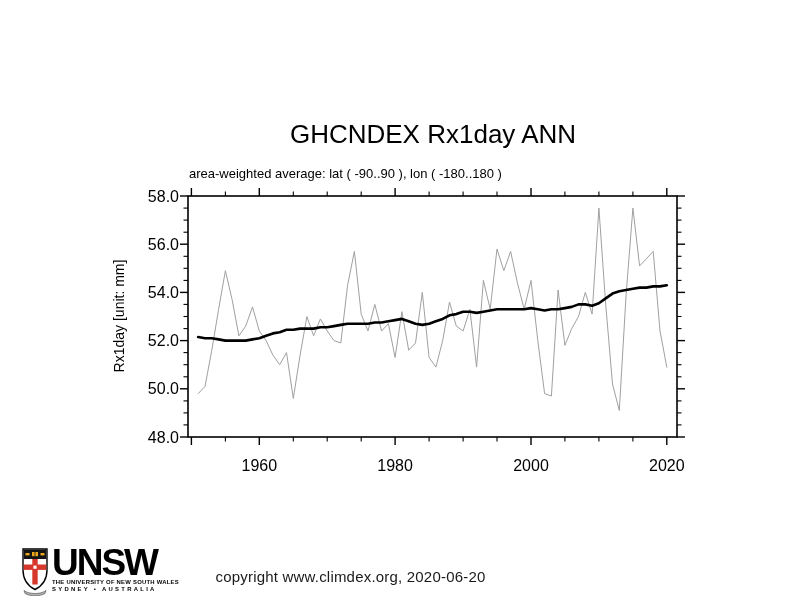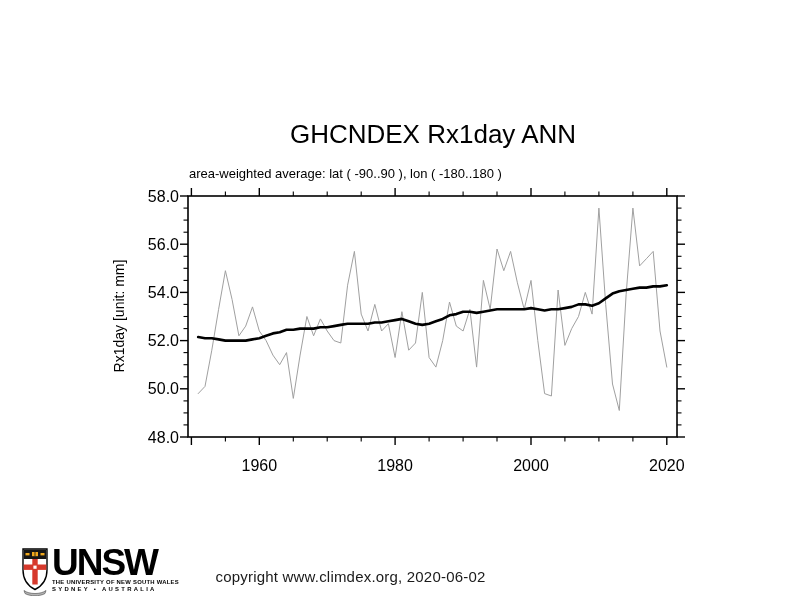--- a/index.html
+++ b/index.html
@@ -170,15 +170,15 @@
       <rect x="11.4" y="17.6" width="3.2" height="3.2" fill="#ffffff"></rect>
       <path d="M2,42.5 C7,46.5 19,46.5 24,42.5 L23,45.5 C18,48.5 8,48.5 3,45.5 Z" stroke="#444444" stroke-width="0.6" fill="#b5b5b5"></path>
     </svg>
     <div class="logo-text">
       <div class="unsw-word">UNSW</div>
       <div class="uni-line">THE UNIVERSITY OF NEW SOUTH WALES</div>
       <div class="syd-line">SYDNEY • AUSTRALIA</div>
     </div>
   </div>
 
-  <div class="footer-copyright">copyright www.climdex.org, 2020-06-02</div>
+  <div class="footer-copyright">copyright www.climdex.org, 2020-06-20</div>
 
 </div>
 
 </body></html>

